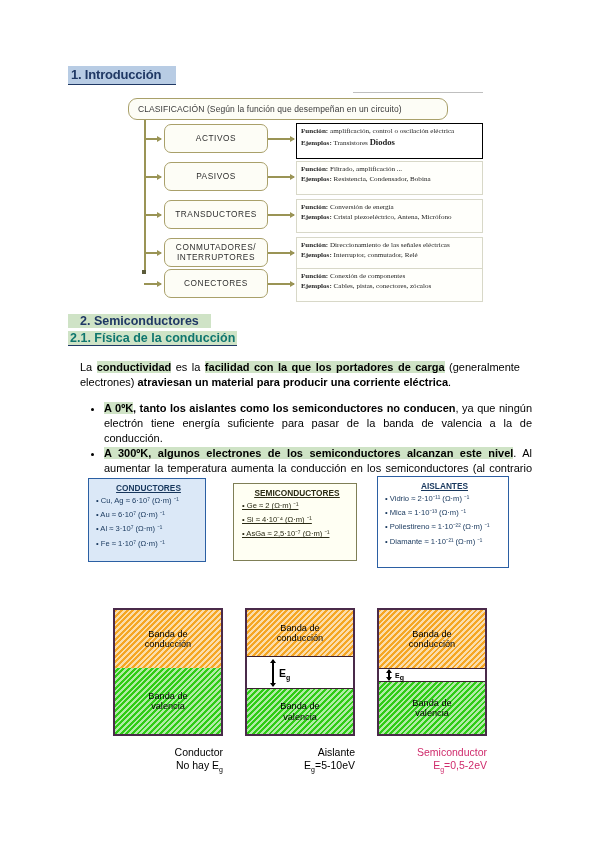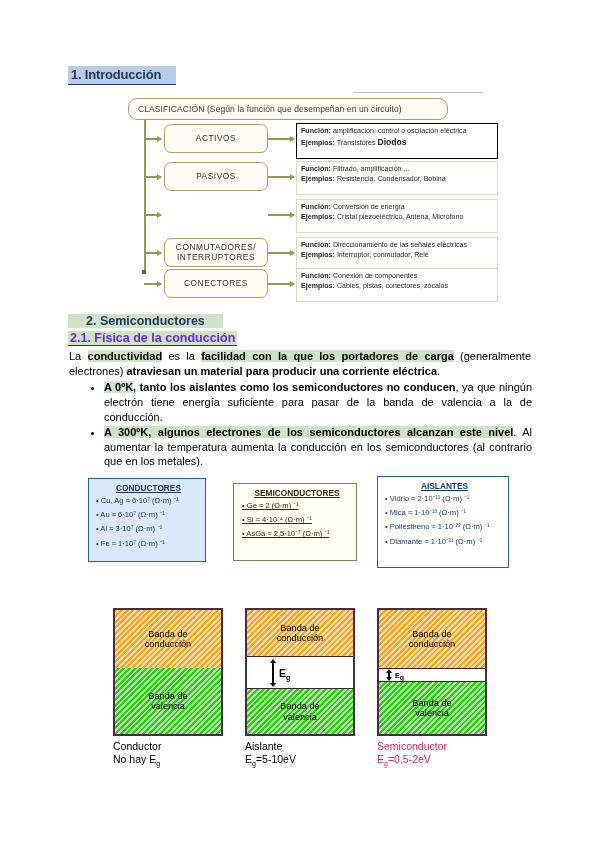--- a/index.html
+++ b/index.html
@@ -18,25 +18,25 @@
     position:absolute; left:68px; top:66px;
     font-size:13px; font-weight:bold;
     background:#b8cce4; color:#1f3864;
     padding:1px 15px 2px 3px;
     border-bottom:1.5px solid #1f3864;
     letter-spacing:-0.2px;
   }
   .h-sec2 {
     position:absolute; left:68px; top:314px;
     font-size:12.5px; font-weight:bold; color:#1f3864;
-    background:#cfe3c6; padding:0 18px;
+    background:#cfe3c6; padding:0 12px;
   }
   .h-sec21 {
     position:absolute; left:68px; top:331px;
-    font-size:12.5px; font-weight:bold; color:#6d28d9;
+    font-size:12.5px; font-weight:bold; color:#0f766e;
     background:#cfe3c6; padding:0 2px;
     border-bottom:1.5px solid #1f3864;
   }
 
   
   .diagram { position:absolute; left:128px; top:92px; width:355px; height:198px; }
   .diag-topline { position:absolute; right:0; top:0; width:130px; height:1px; background:#bfbfbf; }
   .clasif-box {
     position:absolute; left:0; top:6px; width:320px; height:22px;
     border:1px solid #a9a06a; border-radius:9px; background:#fdfdf6;
@@ -57,23 +57,23 @@
     border:1px solid #a9a06a; border-radius:7px; background:#fdfdf6;
     display:flex; align-items:center; justify-content:center; text-align:center;
     font-size:8.3px; color:#2e2e2e; letter-spacing:0.55px; line-height:1.15;
   }
   .connector { position:absolute; left:124px; top:14px; width:26px; height:1.6px; background:#9a9455; }
   .connector:after {
     content:""; position:absolute; right:-1px; top:-2.4px;
     border-left:5px solid #9a9455; border-top:3px solid transparent; border-bottom:3px solid transparent;
   }
   .desc {
-    position:absolute; left:152px; top:-1px; width:202px; min-height:31px;
+    position:absolute; left:152px; top:-1px; width:187px; min-height:31px;
     border:1px solid #d8d8c8; background:#fffffb;
-    padding:2px 3px 10px 4px; font-size:7.1px; color:#252525; line-height:1.42;
+    padding:2px 3px 10px 4px; font-size:7.1px; color:#252525; line-height:1.42;font-family:Liberation Serif, serif;
   }
   .desc.emph { border:1.6px solid #000; background:#fff; }
   .desc b { font-weight:bold; }
   .desc .big { font-size:8.6px; font-weight:bold; }
 
   
   .body-text {
     position:absolute; left:68px; top:348px; width:464px;
     font-size:11px; line-height:1.33; text-align:justify; color:#000;
   }
@@ -132,21 +132,21 @@
   .arrowline { width:1.4px; background:#000; margin:0 auto; }
   .arrowhead-up, .arrowhead-dn {
     position:absolute; left:50%; transform:translateX(-50%);
     border-left:3px solid transparent; border-right:3px solid transparent;
   }
   .arrowhead-up { top:-1px; border-bottom:4px solid #000; }
   .arrowhead-dn { bottom:-1px; border-top:4px solid #000; }
   .eglabel { font-size:10.5px; font-weight:bold; color:#000; }
   .eglabel.small { font-size:7px; }
   .bandlabel {
-    margin-top:4px; text-align:left; font-size:10.5px; color:#000; line-height:1.25;
+    margin-top:10px; text-align:right; font-size:10.5px; color:#000; line-height:1.25;
   }
   .bandlabel.pink { color:#cf2a6b; }
   sub { font-size:7px; vertical-align:sub; line-height:0; }
 </style>
 </head>
 <body>
 
 <div class="page">
 
   <div class="h-intro">1. Introducción</div>
@@ -177,20 +177,21 @@
       <div class="desc">
         <div><b>Función:</b>
              <span>Filtrado, amplificación ...</span></div>
         <div><b>Ejemplos:</b>
              <span>Resistencia, Condensador, Bobina</span></div>
       </div>
     </div>
 
     <div class="row" style="top:108px;">
       <div class="stub"></div>
+      <div class="pill">TRANSDUCTORES</div>
       <div class="connector"></div>
       <div class="desc">
         <div><b>Función:</b>
              <span>Conversión de energía</span></div>
         <div><b>Ejemplos:</b>
              <span>Cristal piezoeléctrico, Antena, Micrófono</span></div>
       </div>
     </div>
 
     <div class="row" style="top:146px;">
@@ -215,21 +216,21 @@
         <div><b>Ejemplos:</b>
              <span>Cables, pistas, conectores, zócalos</span></div>
       </div>
     </div>
   </div>
 
   <div class="h-sec2">2. Semiconductores</div>
   <div class="h-sec21">2.1. Física de la conducción</div>
 
   <div class="body-text">
-    <p style="margin:1px;"><span>La </span><span class="hl">conductividad</span><span> es la </span><span class="hl">facilidad con la que los portadores de carga</span><span> (generalmente electrones) </span><b>atraviesan un material para producir una corriente eléctrica</b><span>.</span></p>
+    <p style="margin:12px;"><span>La </span><span class="hl">conductividad</span><span> es la </span><span class="hl">facilidad con la que los portadores de carga</span><span> (generalmente electrones) </span><b>atraviesan un material para producir una corriente eléctrica</b><span>.</span></p>
     <ul class="bullets">
       <li><b class="hl">A 0ºK</b><b>, tanto los aislantes como los semiconductores no conducen</b><span>, ya que ningún electrón tiene energía suficiente para pasar de la banda de valencia a la de conducción.</span></li>
       <li><b class="hl">A 300ºK</b><b class="hl">, algunos electrones de los semiconductores alcanzan este nivel</b><span>. Al aumentar la temperatura aumenta la conducción en los semiconductores (al contrario que en los metales).</span></li>
     </ul>
   </div>
 
   <div class="cbox" id="box-cond">
     <span class="title">CONDUCTORES</span>
     <div class="ln">• Cu, Ag ≈ 6·10⁷ (Ω·m) ⁻¹</div>
     <div class="ln">• Au ≈ 6·10⁷ (Ω·m) ⁻¹</div>

